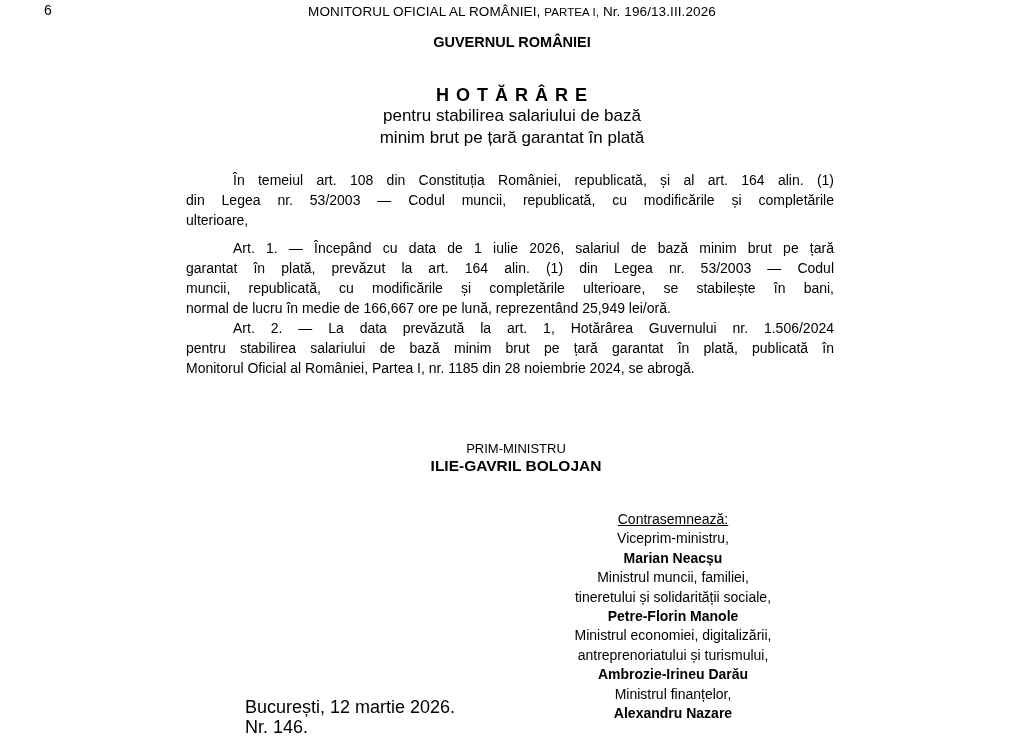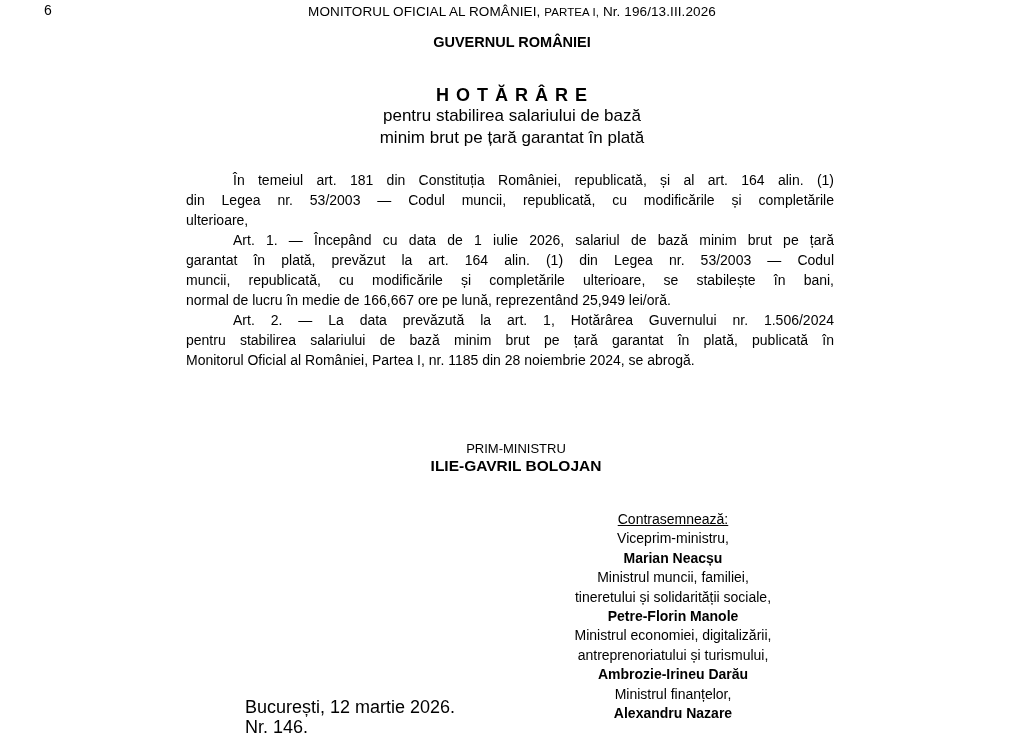--- a/index.html
+++ b/index.html
@@ -72,21 +72,21 @@
     overflow: hidden;
   }
   .jl {
     text-align: justify;
     text-align-last: justify;
   }
   .ind {
     text-indent: 47px;
   }
   .sp13 { margin-top: 13px; }
-  .sp8  { margin-top: 0; }
+  .sp8  { margin-top: 8px; }
   .b { font-weight: bold; }
   .sig-left {
     position: absolute;
     left: 8px; right: 0;
     top: 441px;
     text-align: center;
   }
   .sig-role {
     font-size: 13px;
     line-height: 16px;
@@ -133,21 +133,21 @@
   <div class="issuer">GUVERNUL ROMÂNIEI</div>
 
   <div class="act-kind">H O T Ă R Â R E</div>
 
   <div class="act-sub">
     <div>pentru stabilirea salariului de bază</div>
     <div>minim brut pe țară garantat în plată</div>
   </div>
 
   <div class="docbody">
-    <div class="ln jl ind">În temeiul art. 181 din Constituția României, republicată, și al art. 164 alin. (1)</div>
+    <div class="ln jl ind">În temeiul art. 108 din Constituția României, republicată, și al art. 164 alin. (1)</div>
     <div class="ln jl">din Legea nr. 53/2003 — Codul muncii, republicată, cu modificările și completările</div>
     <div class="ln">ulterioare,</div>
 
 
     <div class="ln jl ind sp8">Art. 1. — Începând cu data de 1 iulie 2026, salariul de bază minim brut pe țară</div>
     <div class="ln jl">garantat în plată, prevăzut la art. 164 alin. (1) din Legea nr. 53/2003 — Codul</div>
     <div class="ln jl">muncii, republicată, cu modificările și completările ulterioare, se stabilește în bani,</div>
     <div class="ln">normal de lucru în medie de 166,667 ore pe lună, reprezentând 25,949 lei/oră.</div>
 
     <div class="ln jl ind">Art. 2. — La data prevăzută la art. 1, Hotărârea Guvernului nr. 1.506/2024</div>

